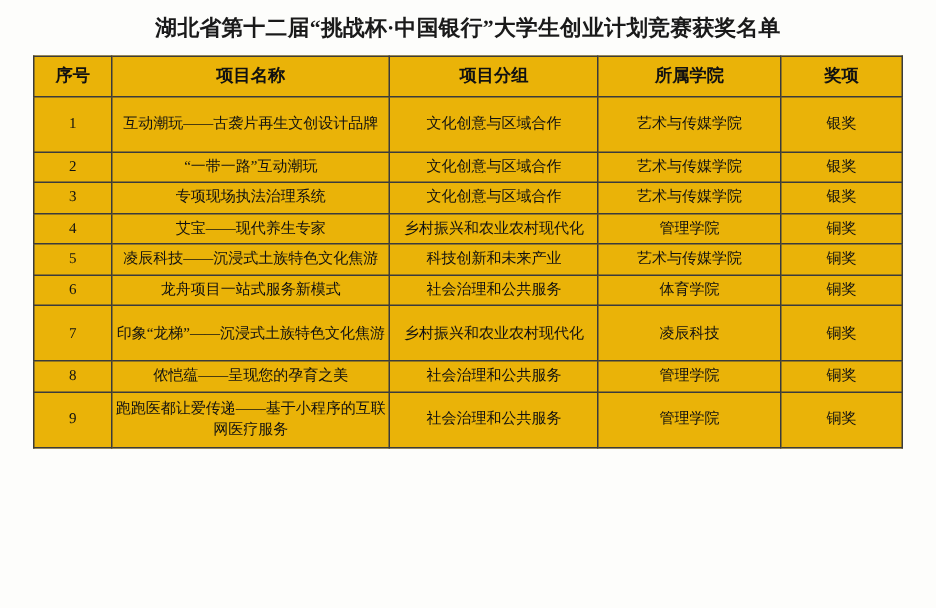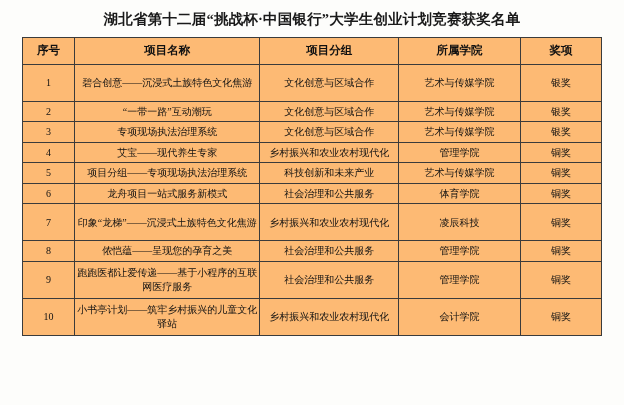--- a/index.html
+++ b/index.html
@@ -30,21 +30,21 @@
     padding: 10px 14px 8px 14px;
     line-height: 1.3;
   }
   .table-wrap {
     padding: 0 22px 0 22px;
   }
   table.award-table {
     border-collapse: collapse;
     width: 100%;
     table-layout: fixed;
-    background: #fdba74;
+    background: #eab308;
   }
   table.award-table th,
   table.award-table td {
     border: 1px solid #3b3b3b;
     text-align: center;
     vertical-align: middle;
     color: #111111;
     font-family: "Liberation Serif", serif;
   }
   table.award-table th {
@@ -100,21 +100,21 @@
           <th>序号</th>
           <th>项目名称</th>
           <th>项目分组</th>
           <th>所属学院</th>
           <th>奖项</th>
         </tr>
       </thead>
       <tbody>
         <tr class="row-tall">
           <td class="col-no">1</td>
-          <td class="col-name">碧合创意——沉浸式土族特色文化焦游</td>
+          <td class="col-name">互动潮玩——古袭片再生文创设计品牌</td>
           <td class="col-group">文化创意与区域合作</td>
           <td class="col-college">艺术与传媒学院</td>
           <td class="col-award">银奖</td>
         </tr>
         <tr>
           <td class="col-no">2</td>
           <td class="col-name">“一带一路”互动潮玩</td>
           <td class="col-group">文化创意与区域合作</td>
           <td class="col-college">艺术与传媒学院</td>
           <td class="col-award">银奖</td>
@@ -128,21 +128,21 @@
         </tr>
         <tr>
           <td class="col-no">4</td>
           <td class="col-name">艾宝——现代养生专家</td>
           <td class="col-group">乡村振兴和农业农村现代化</td>
           <td class="col-college">管理学院</td>
           <td class="col-award">铜奖</td>
         </tr>
         <tr>
           <td class="col-no">5</td>
-          <td class="col-name">项目分组——专项现场执法治理系统</td>
+          <td class="col-name">凌辰科技——沉浸式土族特色文化焦游</td>
           <td class="col-group">科技创新和未来产业</td>
           <td class="col-college">艺术与传媒学院</td>
           <td class="col-award">铜奖</td>
         </tr>
         <tr>
           <td class="col-no">6</td>
           <td class="col-name">龙舟项目一站式服务新模式</td>
           <td class="col-group">社会治理和公共服务</td>
           <td class="col-college">体育学院</td>
           <td class="col-award">铜奖</td>
@@ -161,24 +161,17 @@
           <td class="col-college">管理学院</td>
           <td class="col-award">铜奖</td>
         </tr>
         <tr class="row-tall">
           <td class="col-no">9</td>
           <td class="col-name">跑跑医都让爱传递——基于小程序的互联网医疗服务</td>
           <td class="col-group">社会治理和公共服务</td>
           <td class="col-college">管理学院</td>
           <td class="col-award">铜奖</td>
         </tr>
-        <tr class="row-tall">
-          <td class="col-no">10</td>
-          <td class="col-name">小书亭计划——筑牢乡村振兴的儿童文化驿站</td>
-          <td class="col-group">乡村振兴和农业农村现代化</td>
-          <td class="col-college">会计学院</td>
-          <td class="col-award">铜奖</td>
-        </tr>
       </tbody>
     </table>
   </div>
 
 </div>
 
 </body></html>

